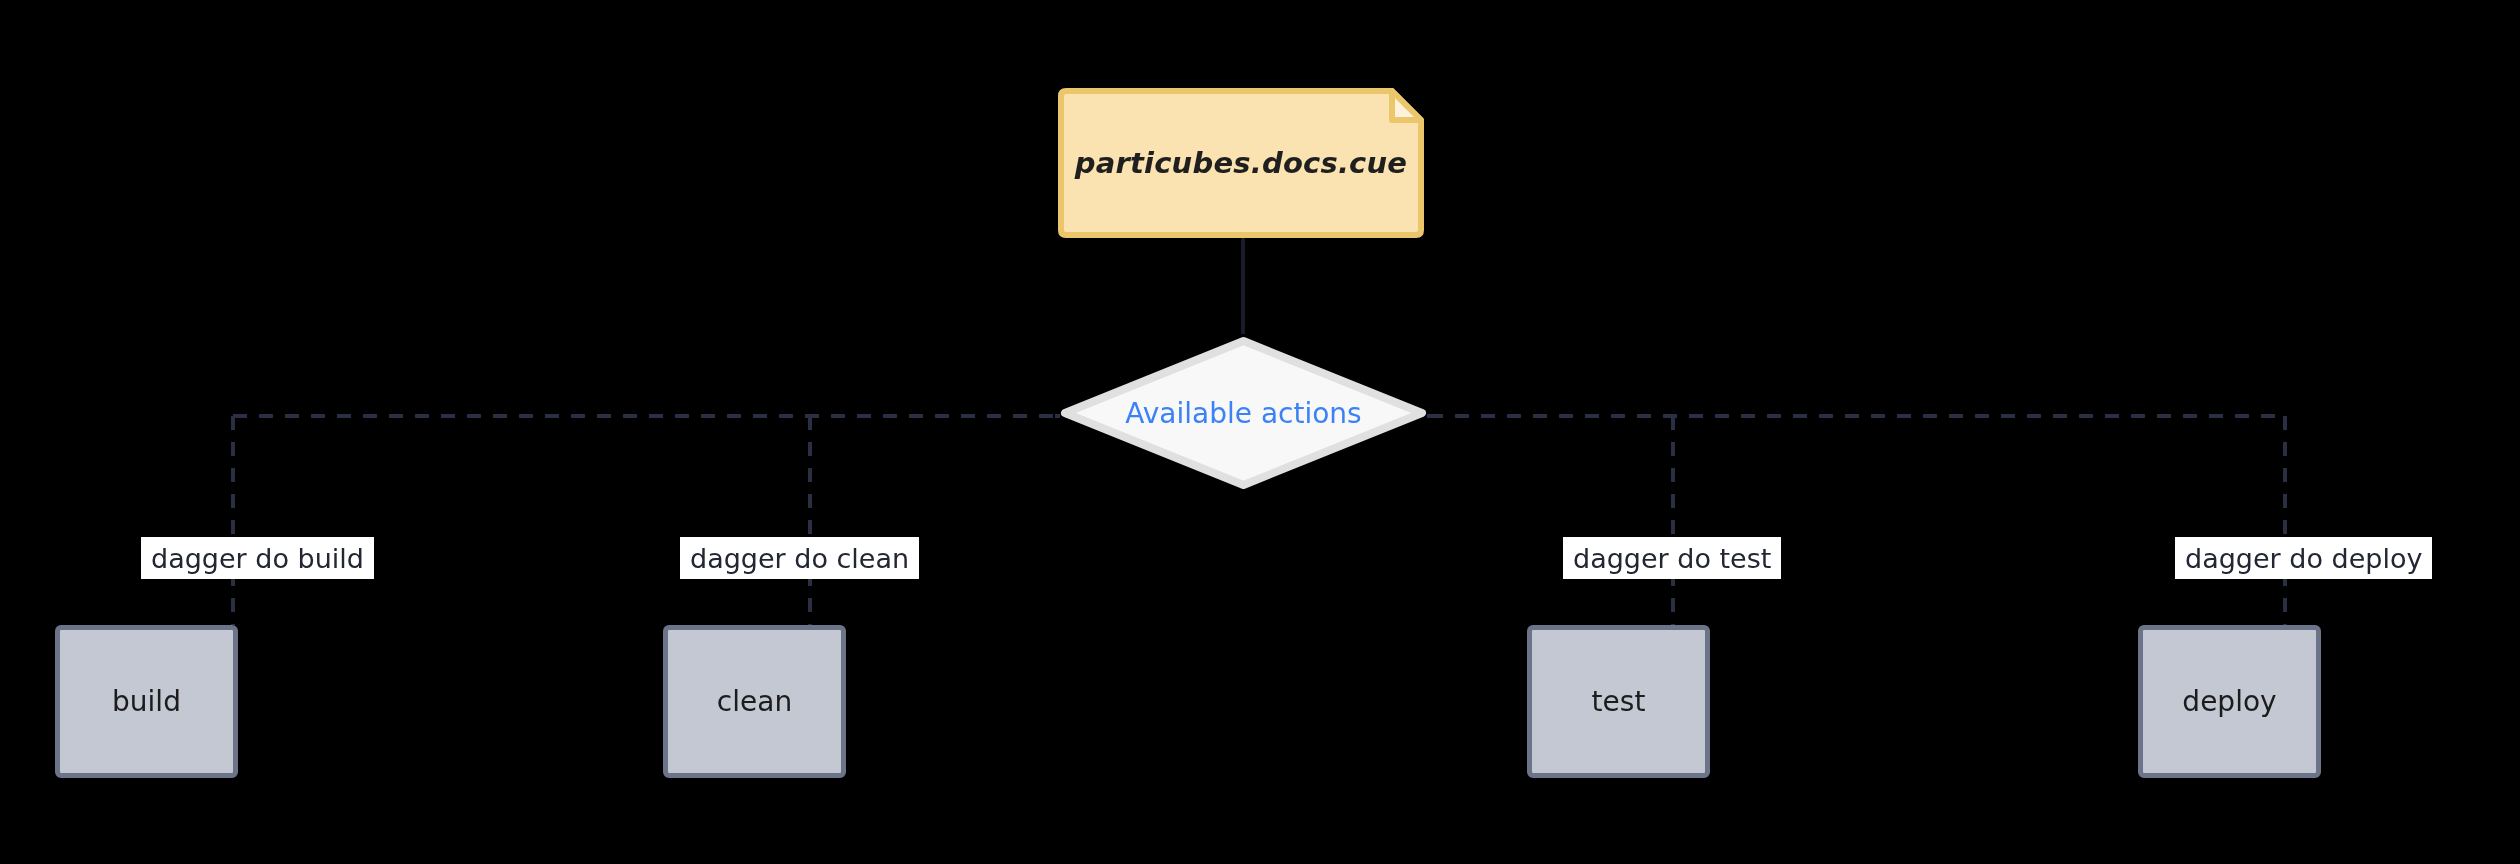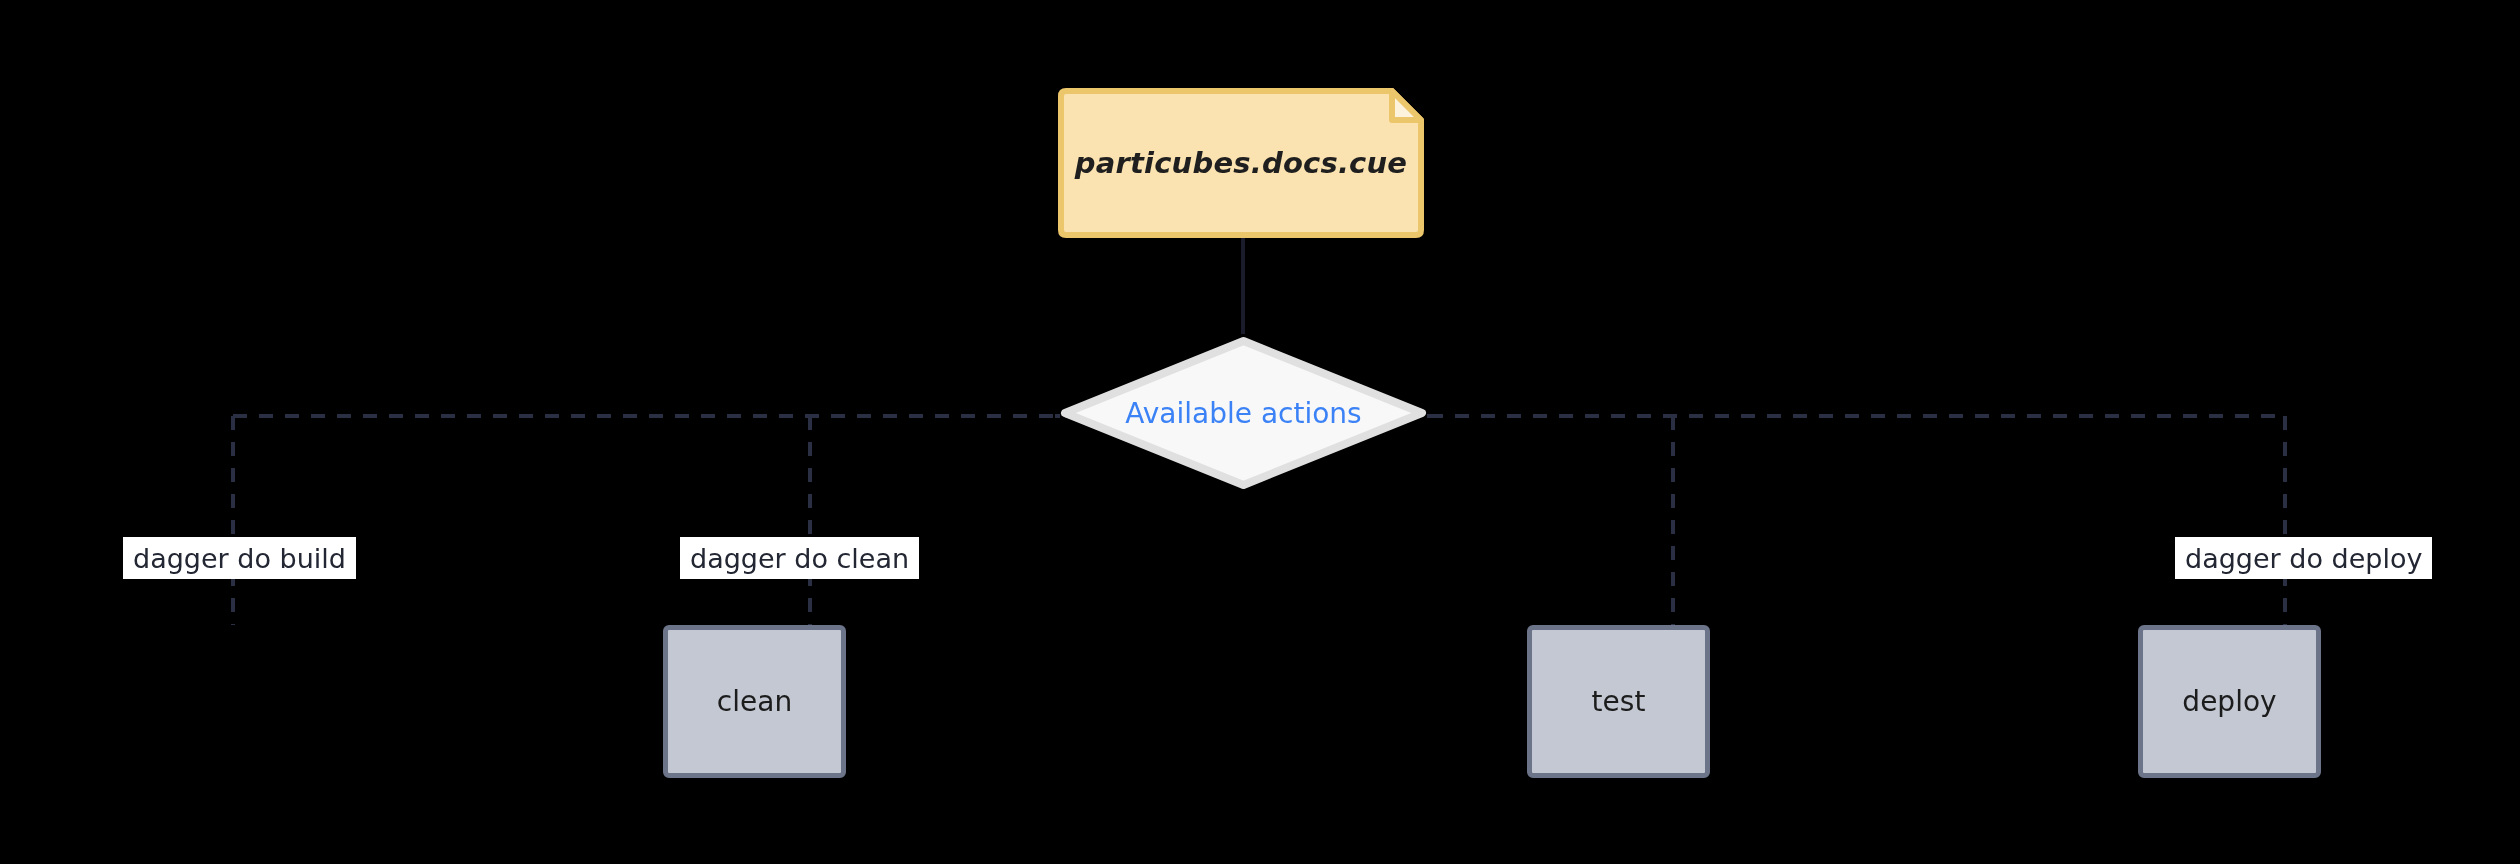--- a/index.html
+++ b/index.html
@@ -155,30 +155,36 @@
     <div class="note-label">particubes.docs.cue</div>
   </div>
 
   <div class="diamond">
     <svg class="diamond-shape" viewBox="0 0 367 154" preserveAspectRatio="none">
       <path d="M 183.5 5 L 362 77 L 183.5 149 L 5 77 Z" fill="#f8f8f8" stroke="#e0e0e0" stroke-width="8" stroke-linejoin="round"></path>
     </svg>
     <div class="diamond-label">Available actions</div>
   </div>
 
-  <div class="edge-label" style="left:123px;">
+  <div class="edge-label" style="left:141px;">
     <span>dagger do build</span>
   </div>
   <div class="edge-label" style="left:680px;">
     <span>dagger do clean</span>
   </div>
+  <div class="edge-label" style="left:1563px;">
+    <span>dagger do test</span>
+  </div>
   <div class="edge-label" style="left:2175px;">
     <span>dagger do deploy</span>
   </div>
 
+  <div class="action-node" style="left:55px;">
+    <span class="action-label">build</span>
+  </div>
   <div class="action-node" style="left:1527px;">
     <span class="action-label">test</span>
   </div>
   <div class="action-node" style="left:663px;">
     <span class="action-label">clean</span>
   </div>
   <div class="action-node" style="left:2138px;">
     <span class="action-label">deploy</span>
   </div>
 

